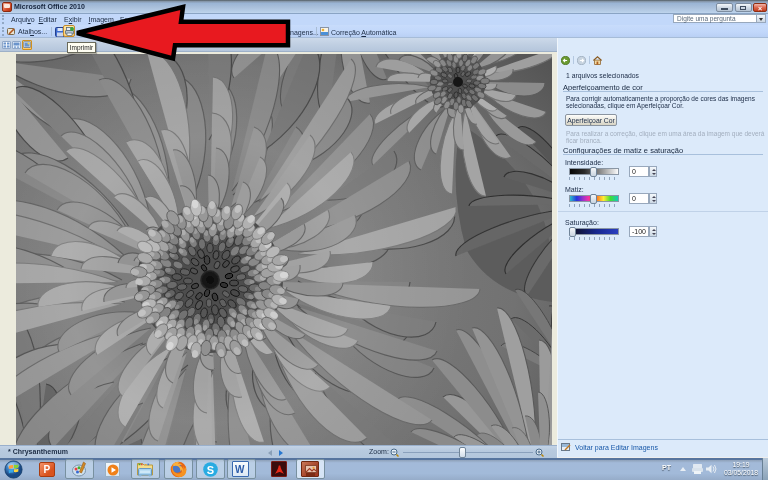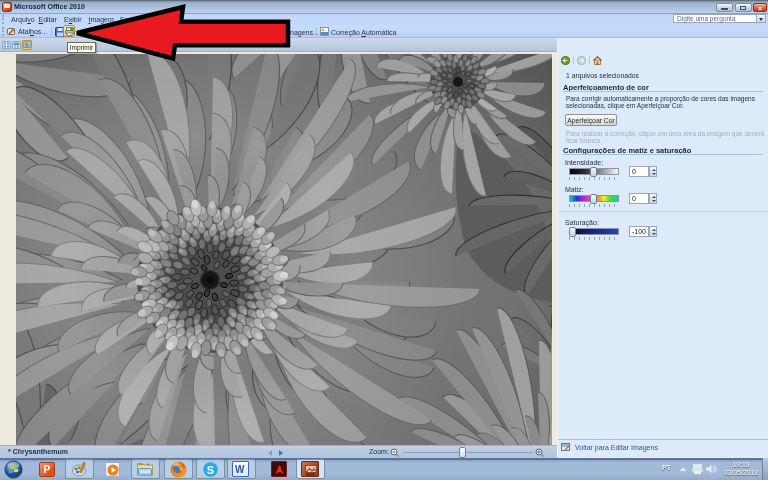--- a/index.html
+++ b/index.html
@@ -810,26 +810,26 @@
       </svg>
     <div class="abs" style="left:31px;top:1px;width:1px;height:8px;background:#b4c8e0"></div>
     <svg class="abs" style="left:34.5px;top:1px" width="9" height="9" viewBox="0 0 11 11">
         <path d="M0.5 5.5 L5.5 1 L10.5 5.5" fill="none" stroke="#8a5a20" stroke-width="1.4"></path>
         <rect x="2" y="5" width="7" height="5.5" fill="#f0dca8" stroke="#8a5a20" stroke-width="0.9"></rect>
         <rect x="4.3" y="6.8" width="2.2" height="3.7" fill="#b06020"></rect>
       </svg>
   </div>
 
   <div class="abs" style="left:8px;top:33.5px;font-size:6.8px;color:#20304a">1 arquivos selecionados</div>
-  <div class="abs" style="left:5px;top:45px;font-size:7.5px;font-weight:bold;color:#16263e">Aperfeiçoamento de cor</div>
+  <div class="abs" style="left:5px;top:45px;font-size:7.5px;font-weight:normal;color:#16263e">Aperfeiçoamento de cor</div>
   <div class="abs" style="left:5px;top:53px;width:200px;height:1px;background:#a8c0dc"></div>
   <div class="abs" style="left:8px;top:57px;width:202px;font-size:6.5px;line-height:7px;color:#20304a">Para corrigir automaticamente a proporção de cores das imagens selecionadas, clique em Aperfeiçoar Cor.</div>
   <div class="abs" style="left:7px;top:76px;width:52px;height:12px;background:linear-gradient(180deg,#fdfdfb,#e8e6dc 55%,#d8d4c4);border:1px solid #8a94a0;border-radius:2px;font-size:6.8px;color:#20304a;text-align:center;line-height:11px">Aperfeiçoar Cor</div>
   <div class="abs" style="left:8px;top:92px;width:202px;font-size:6.5px;line-height:7px;color:#a2aebe">Para realizar a correção, clique em uma área da imagem que deverá ficar branca.</div>
-  <div class="abs" style="left:5px;top:108px;font-size:7.5px;font-weight:bold;color:#16263e">Configurações de matiz e saturação</div>
+  <div class="abs" style="left:5px;top:108px;font-size:7.5px;font-weight:normal;color:#16263e">Configurações de matiz e saturação</div>
   <div class="abs" style="left:5px;top:116px;width:200px;height:1px;background:#a8c0dc"></div>
 
   <div class="abs" style="left:7px;top:121px;font-size:7px;color:#20304a">Intensidade:</div>
 
   <div class="abs" style="left:11px;top:130px;width:50px;height:7px;background:linear-gradient(90deg,#060606,#2a2a2a 30%,#909090 65%,#fafafa);border:1px solid #8a96a4"></div>
     <div class="abs" style="left:11px;top:139px;width:50px;height:3px;background:repeating-linear-gradient(90deg,#90a4bc 0 1px,transparent 1px 5px)"></div>
   <div class="abs" style="left:32px;top:128.5px;width:7px;height:10px;background:linear-gradient(180deg,#f4f6f8,#c8d4e0);border:1px solid #708498;border-radius:2px"></div>
   <div class="abs" style="left:71px;top:128px;width:20px;height:11px;background:#fff;border:1px solid #98a8bc;font-size:7px;color:#222;padding-left:2px;line-height:10px">0</div>
   <div class="abs" style="left:91px;top:128px;width:8px;height:11px;background:linear-gradient(180deg,#f4f8fb,#ccd8e4);border:1px solid #98a8bc">
     <div class="abs" style="left:1.5px;top:2px;width:0;height:0;border-left:2px solid transparent;border-right:2px solid transparent;border-bottom:2.5px solid #445"></div>

